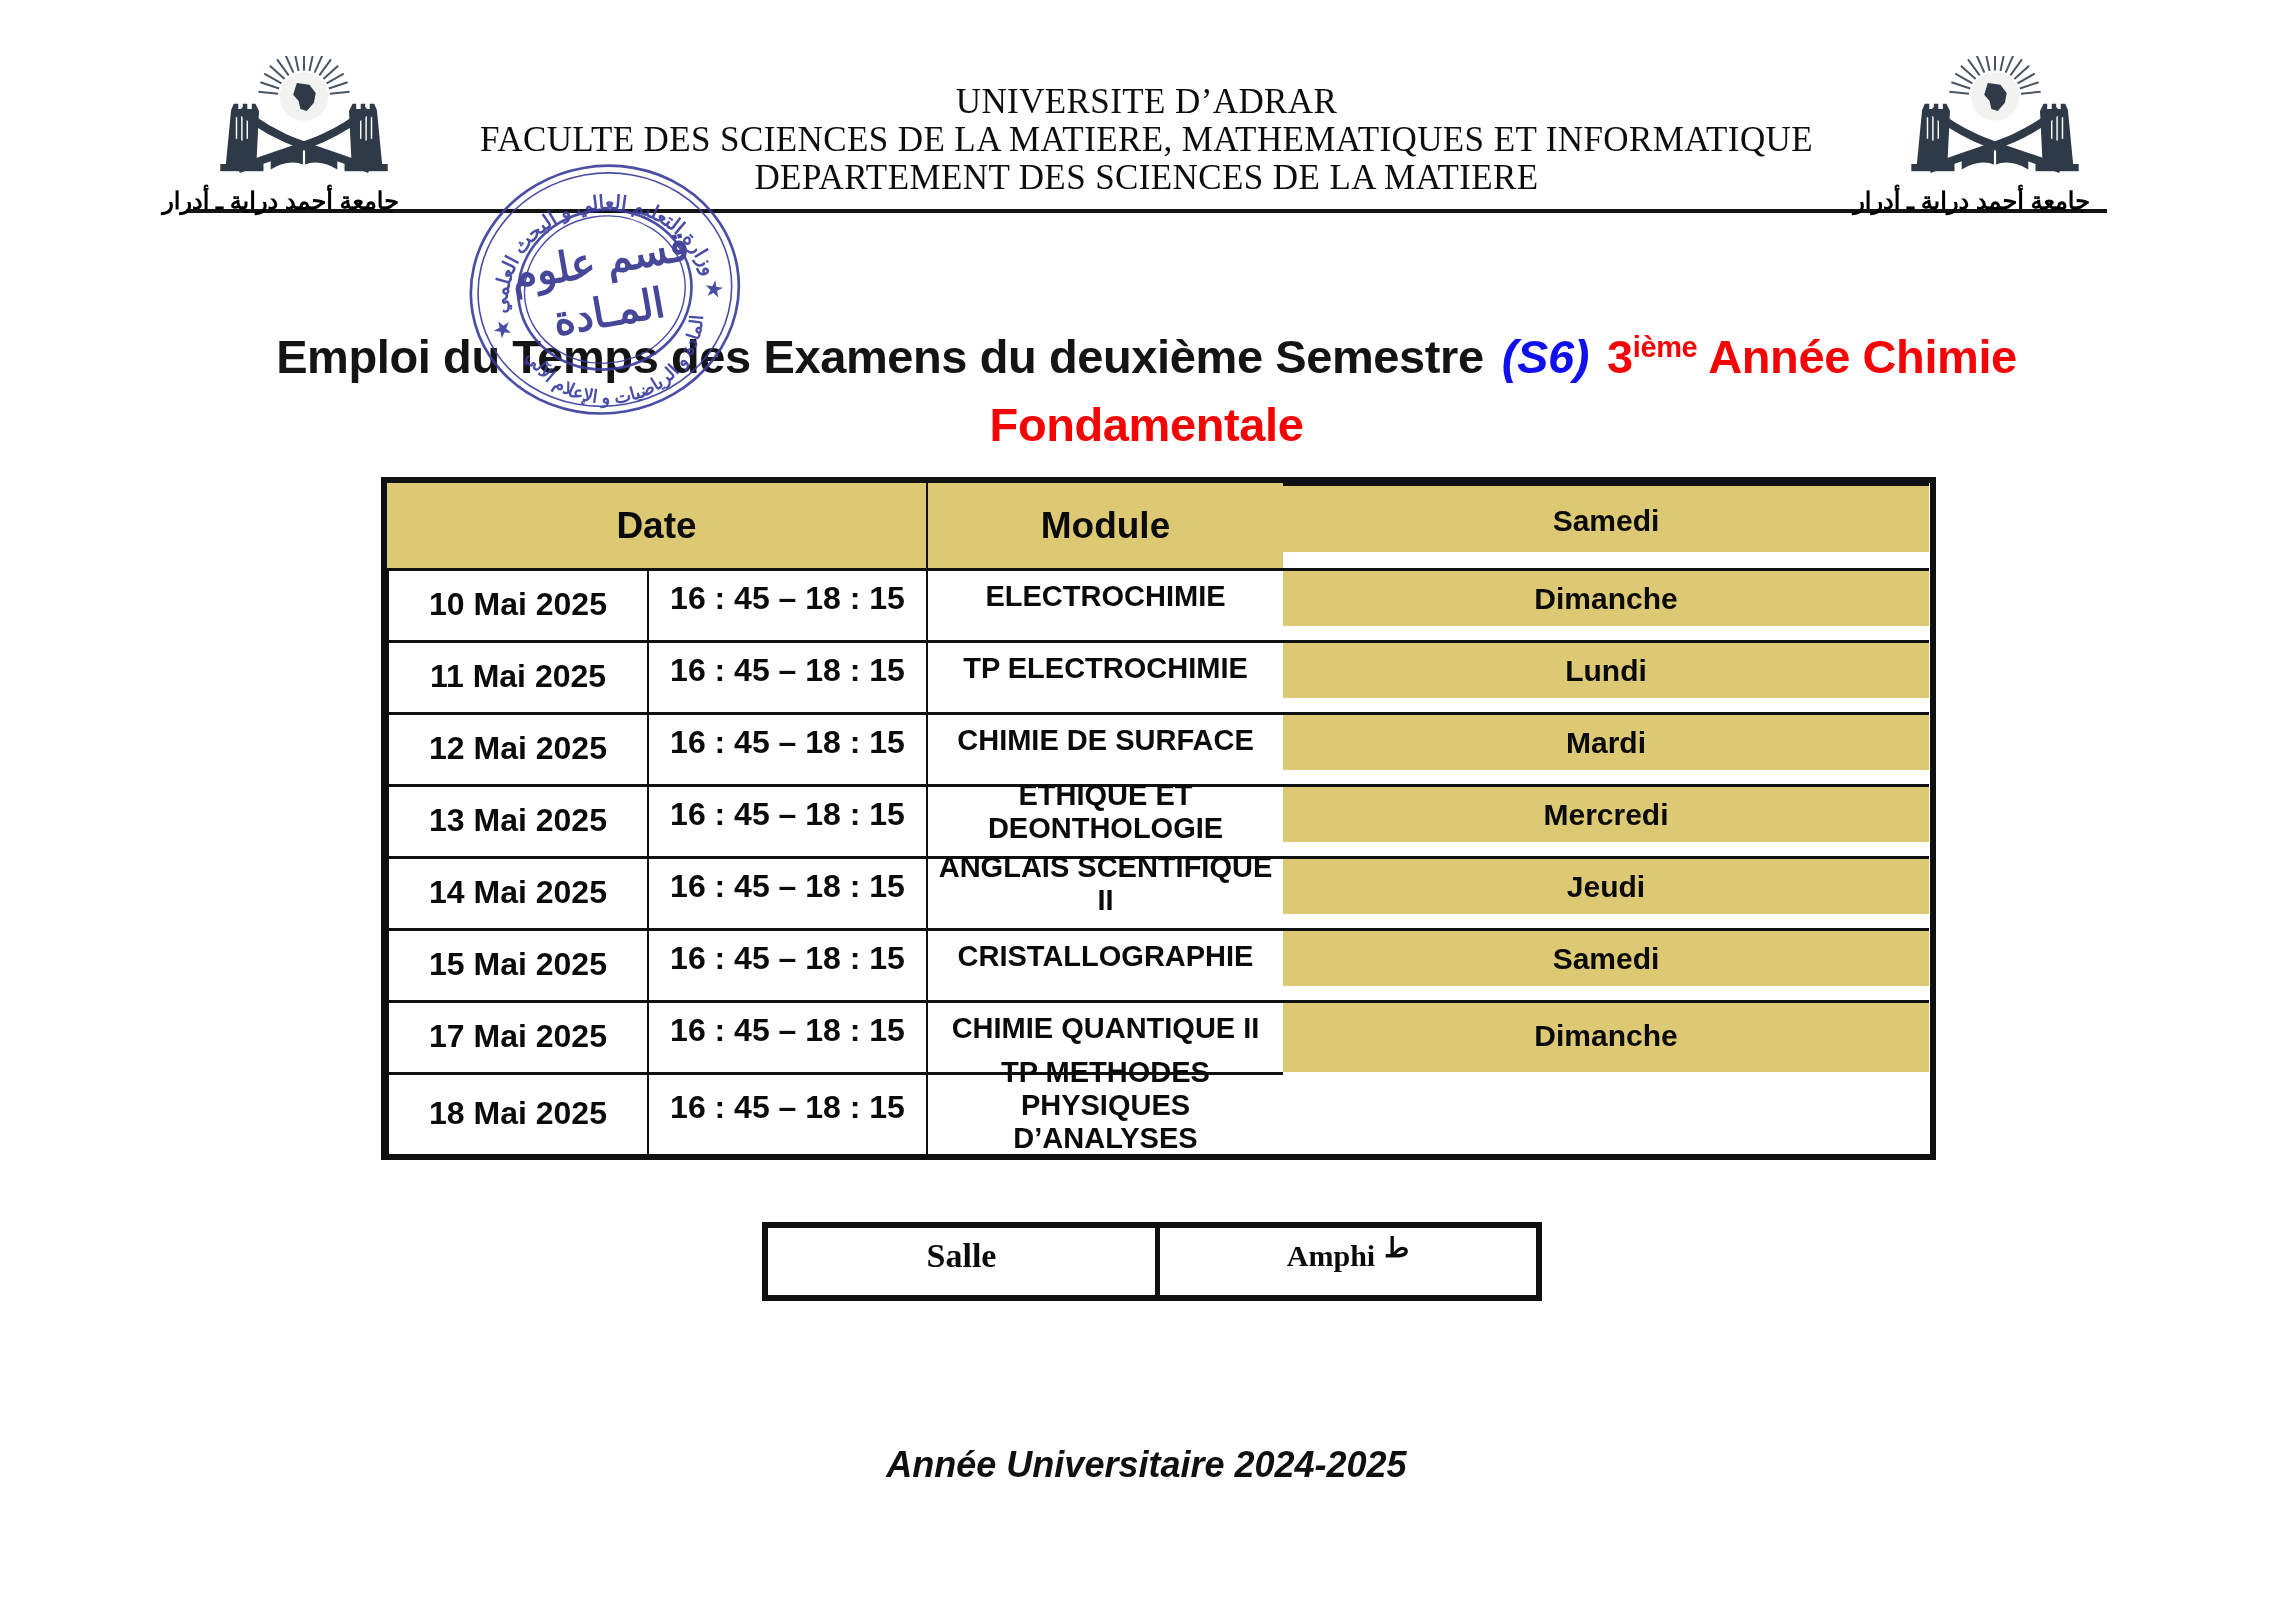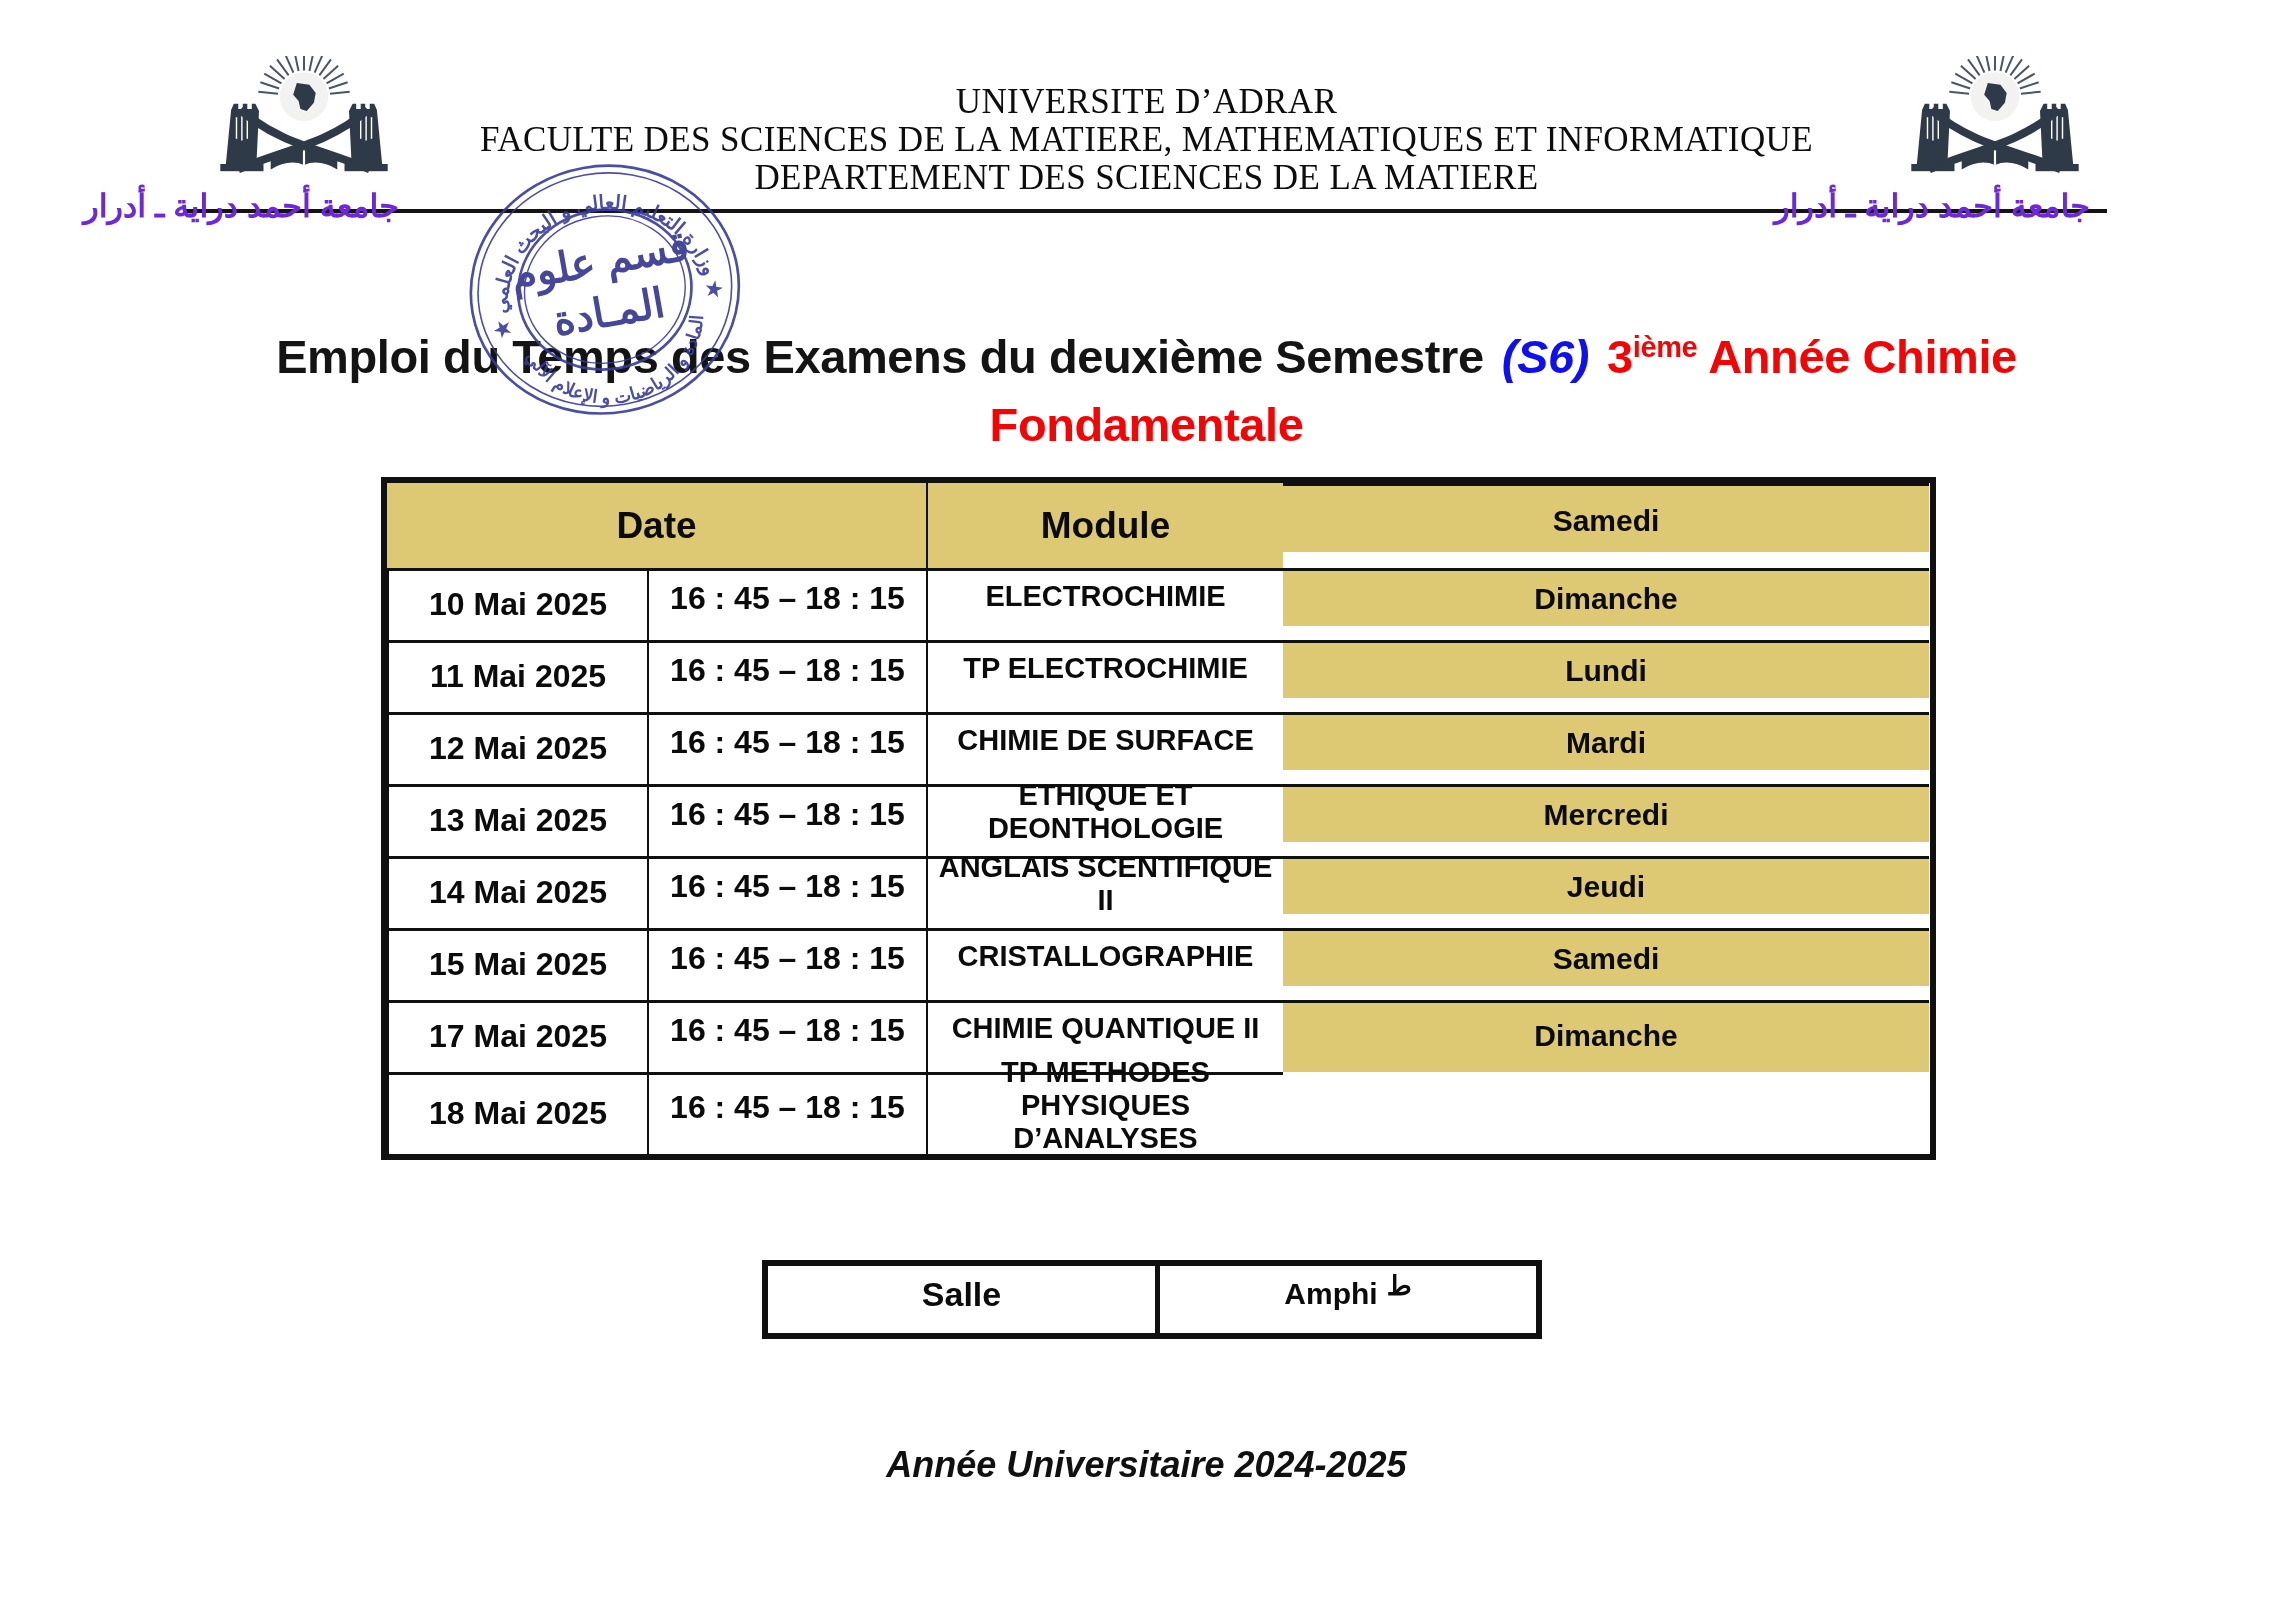--- a/index.html
+++ b/index.html
@@ -10,22 +10,22 @@
   
   .hdr-line{position:absolute;left:0;width:2293px;text-align:center;
     font-family:"Liberation Serif", serif;font-size:35px;letter-spacing:0.4px;color:#0d0d0d;}
   #hdr1{top:82px;}
   #hdr2{top:120px;}
   #hdr3{top:158px;}
   .rule{position:absolute;left:186px;top:209px;width:1921px;height:3.6px;background:#141414;}
   .logo{position:absolute;width:190px;}
   #logo-left{left:209px;top:56px;}
   #logo-right{left:1900px;top:56px;}
-  .logo-caption{margin-top:1.8px;text-align:left;font-size:32px;font-weight:700;
-    color:#6d28d9;direction:rtl;white-space:nowrap;}
+  .logo-caption{margin-top:1.8px;text-align:left;font-size:24px;font-weight:700;
+    color:#000000;direction:rtl;white-space:nowrap;}
   
   #stamp{position:absolute;left:459px;top:158px;width:292px;height:265px;
     transform:rotate(-10deg);opacity:.9;z-index:5;}
   
   .title{position:absolute;left:0;top:313px;width:2293px;text-align:center;z-index:2;
     font-weight:700;font-size:47px;letter-spacing:-0.4px;line-height:68px;}
   .t-black{color:#141414;}
   .t-blue{color:#1010ee;margin:0 5.4px;font-style:italic;}
   .t-red{color:#f40505;}
   .title sup{font-size:29px;vertical-align:16px;}
@@ -41,23 +41,23 @@
   .no-l{border-left:none;}
   .hcell{background:#ddc974;font-size:37px;}
   .h-date{grid-column:1/3;}
   .c-day{background:linear-gradient(#ddc974 0 80%, #ffffff 80%);
     font-size:30px;padding-bottom:12.5px;}
   .c-day.solid{background:#ddc974;padding-bottom:3.6px;}
   .c-date{font-size:32px;padding-bottom:2px;}
   .c-time{font-size:32px;padding-bottom:14.3px;}
   .c-mod{font-size:29px;padding-bottom:19px;}
   
-  .salle{position:absolute;left:762px;top:1260px;width:780px;height:79px;z-index:2;
+  .salle{position:absolute;left:762px;top:1222px;width:780px;height:79px;z-index:2;
     display:grid;grid-template-columns:387px 1fr;
-    border:6.3px solid #101010;background:#fff;box-sizing:border-box;}
+    border:6.3px solid #101010;background:#fff;box-sizing:border-box;font-family:Liberation Serif, serif;}
   .salle .cell{border-top:none;font-size:34px;padding-bottom:10.7px;}
   .salle .v{border-left:5.4px solid #101010;font-size:30px;}
   .salle .ar{font-size:27px;margin-left:9px;position:relative;top:-8px;}
   
   .footer{position:absolute;left:0;top:1444px;width:2293px;text-align:center;
     font-size:36px;font-weight:700;font-style:italic;color:#101010;}
 </style>
 </head>
 <body>
 

